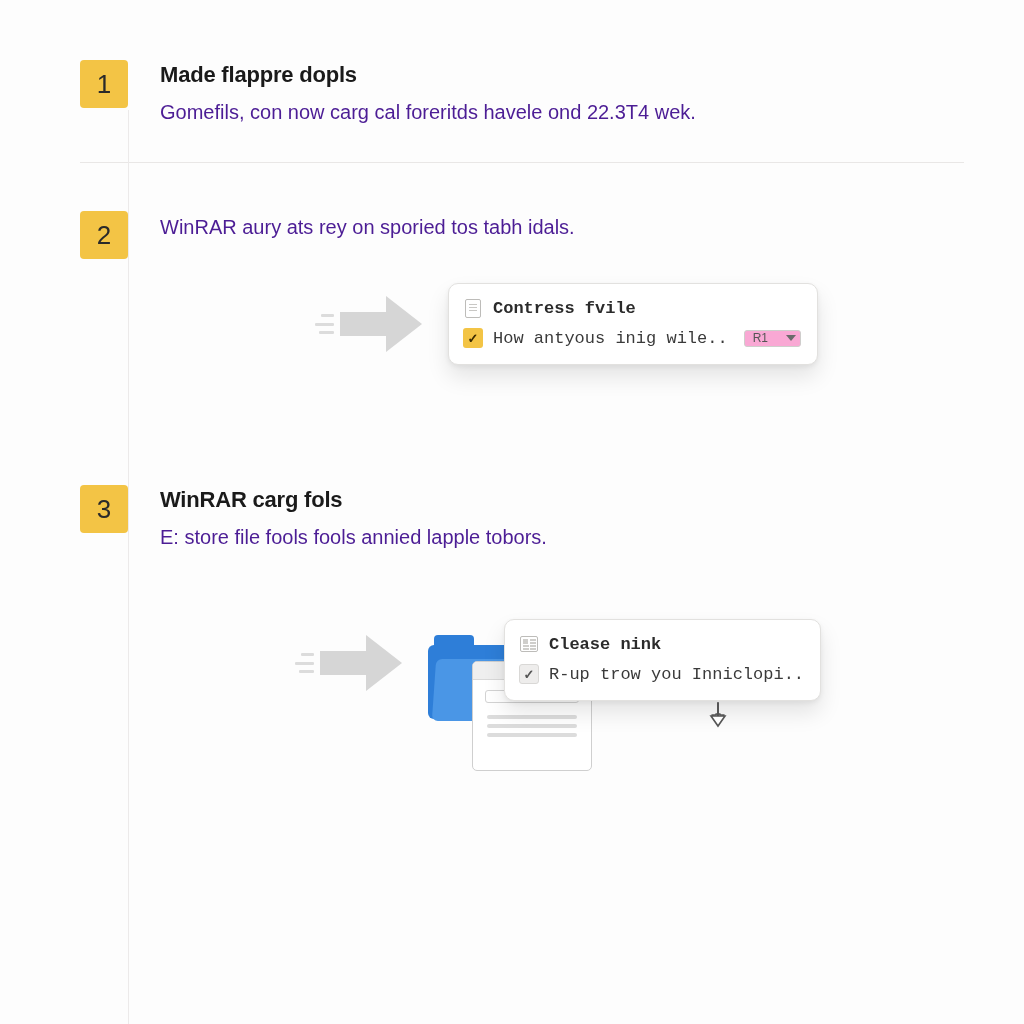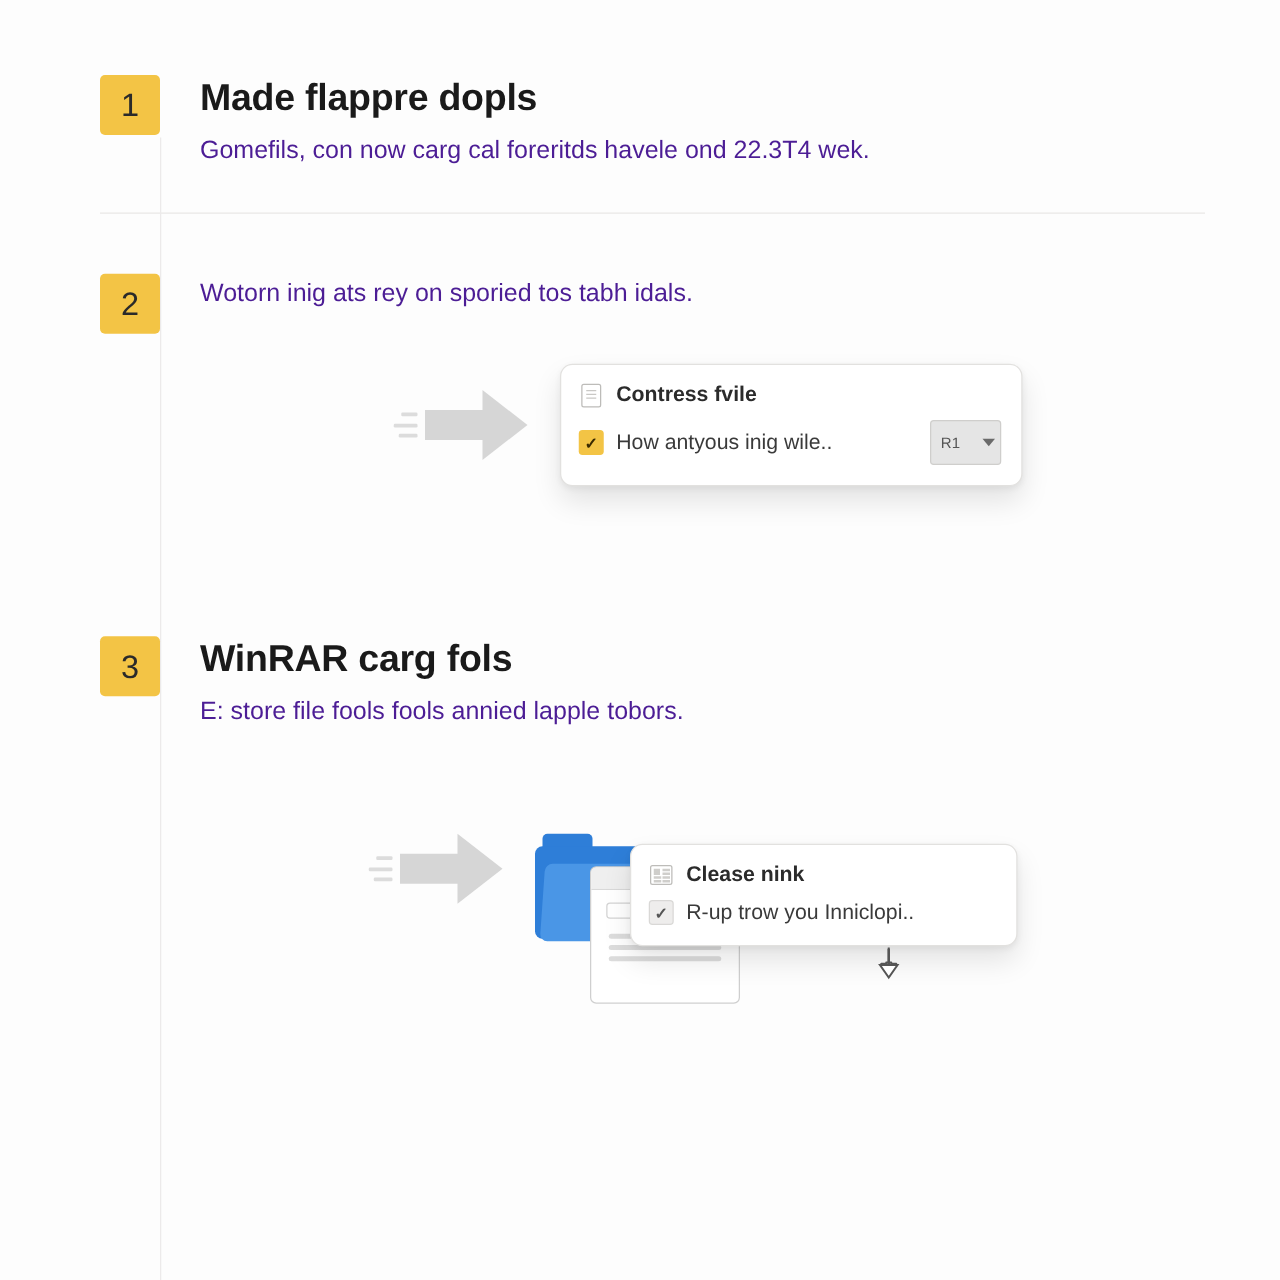--- a/index.html
+++ b/index.html
@@ -44,21 +44,21 @@
     font-size: 26px;
     font-weight: 500;
     color: #2a2a2a;
     border-radius: 4px;
     position: relative;
     z-index: 2;
   }
 
   .step-body { flex: 1; padding-top: 2px; }
   .step-title {
-    font-size: 30px;
+    font-size: 22px;
     font-weight: 700;
     color: #1a1a1a;
     margin-bottom: 10px;
     letter-spacing: -0.2px;
   }
   .step-desc {
     font-size: 20px;
     color: #4c1d95;
     line-height: 1.4;
   }
@@ -182,46 +182,46 @@
     background: #f3c445;
     border-radius: 3px;
     display:inline-flex; align-items:center; justify-content:center;
     font-size: 13px; color:#3a2a00; font-weight:700;
   }
   .check-chip.grey {
     background:#eeedec; color:#555;
     border:1px solid #d9d8d6;
   }
 
-  .row-label { flex: 1; white-space: nowrap; overflow: hidden; text-overflow: ellipsis; }
+  .row-label { flex: 1; white-space: nowrap; overflow: hidden; text-overflow: ellipsis; font-family: Liberation Mono, monospace; }
   .row-label.bold { font-weight: 600; color:#2b2b2b; }
 
   .select-box {
     display:flex; align-items:center;
     border:1px solid #cfcecc;
     border-radius:3px;
-    height: 36px;
-    background:#e5e5e5;
+    height: 17px;
+    background:#f9a8d4;
     font-size:12px;
     color:#555;
     padding: 0 4px 0 8px;
     gap: 18px;
   }
   .caret-down {
     width:0;height:0;
     border-left:5px solid transparent;
     border-right:5px solid transparent;
     border-top:6px solid #6a6a6a;
   }
 
   
   .illus3-stack {
     position: relative;
     display:flex;
-    align-items:flex-end;
+    align-items:center;
   }
   .blue-folder {
     width: 86px; height: 90px;
     position: relative;
     margin-top: 34px;
   }
   .blue-folder .tab {
     position:absolute; left:6px; top:0;
     width:40px; height:14px;
     background:#2e7ed8;
@@ -290,21 +290,21 @@
     <div class="step-title">Made flappre dopls</div>
     <div class="step-desc">Gomefils, con now carg cal foreritds havele ond 22.3T4 wek.</div>
   </div>
 </div>
 
 <div class="divider"></div>
 
 <div class="step step2">
   <div class="step-badge">2</div>
   <div class="step-body">
-    <div class="step-desc">Wotorn inig ats rey on sporied tos tabh idals.</div>
+    <div class="step-desc">WinRAR aury ats rey on sporied tos tabh idals.</div>
 
     <div class="illus">
       <div class="big-arrow">
         <div class="trail">
             <span></span>
             <span></span>
             <span></span>
           </div>
         <div class="shaft"></div>
           <div class="head"></div>

